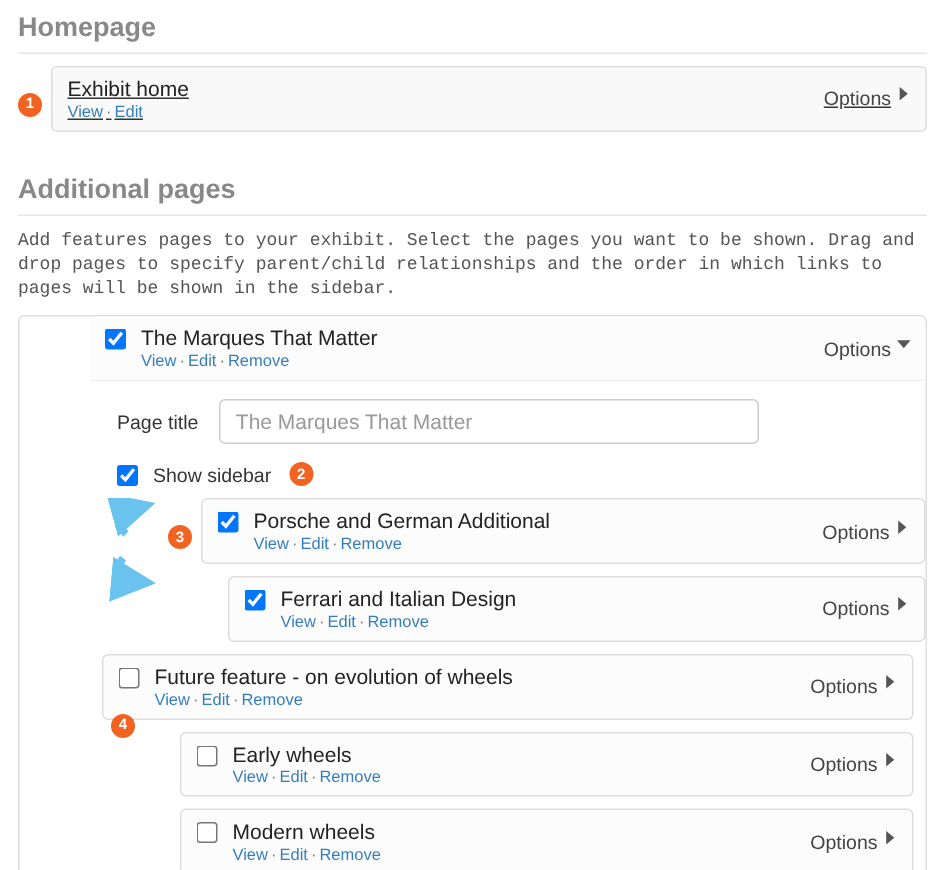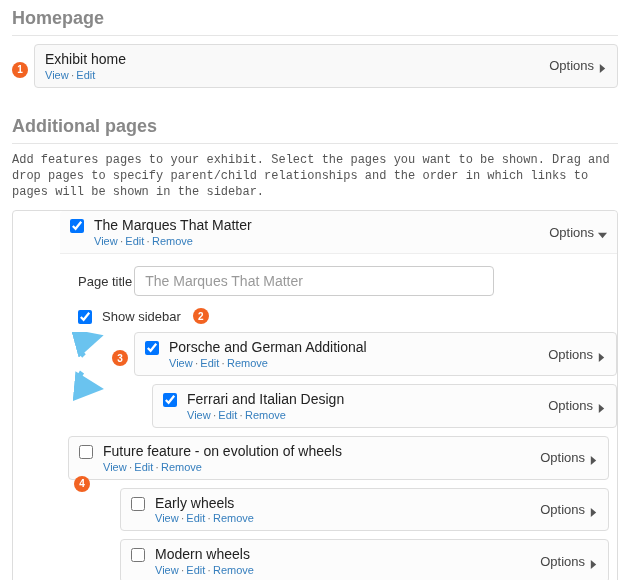--- a/index.html
+++ b/index.html
@@ -57,21 +57,21 @@
   }
   .card .links-row a, .lnk {
     color: #357ebd;
     text-decoration: none;
     cursor: pointer;
   }
   .sep { color: #777; padding: 0 2px; }
   .opt {
     margin-left: auto;
     display: flex;
-    align-items: flex-end;
+    align-items: flex-start;
     gap: 4px;
     font-size: 13px;
     color: #444;
     cursor: pointer;
   }
   .opt svg { width: 9px; height: 9px; }
   .chk {
     width: 14px; height: 14px;
     margin-right: 10px;
     margin-top: 2px;
@@ -89,21 +89,21 @@
     background: #fff;
     padding-bottom: 2px;
     padding-left: 47px;
   }
   .pad-body {
     padding: 6px 18px 8px 18px;
   }
   .field-row {
     display: flex;
     align-items: center;
-    gap: 2px;
+    gap: 14px;
     margin: 6px 0 12px 0;
   }
   .field-row label { font-size: 13px; color: #333; }
   .field-row input[type=text] {
     flex: 1;
     max-width: 360px;
     height: 30px;
     border: 1px solid #ccc;
     border-radius: 4px;
     padding: 0 10px;
@@ -133,21 +133,21 @@
   .rel { position: relative; }
   .card.inner { background: #fcfcfc; }
 </style>
 </head>
 <body>
 
 <h2 class="section-head">Homepage</h2>
 
 <div class="h-with-bullet">
   <span class="bullet">1</span>
-  <div class="card" style="flex:1;">
+  <div class="card" style="flex:1;text-decoration:underline;">
     <div class="left">
       <div class="body">
         <div class="title-row">Exhibit home</div>
         <div class="links-row">
           <a class="lnk">View</a><span class="sep">·</span><a class="lnk">Edit</a>
         </div>
       </div>
     </div>
     <div class="opt">
       <span>Options</span>

